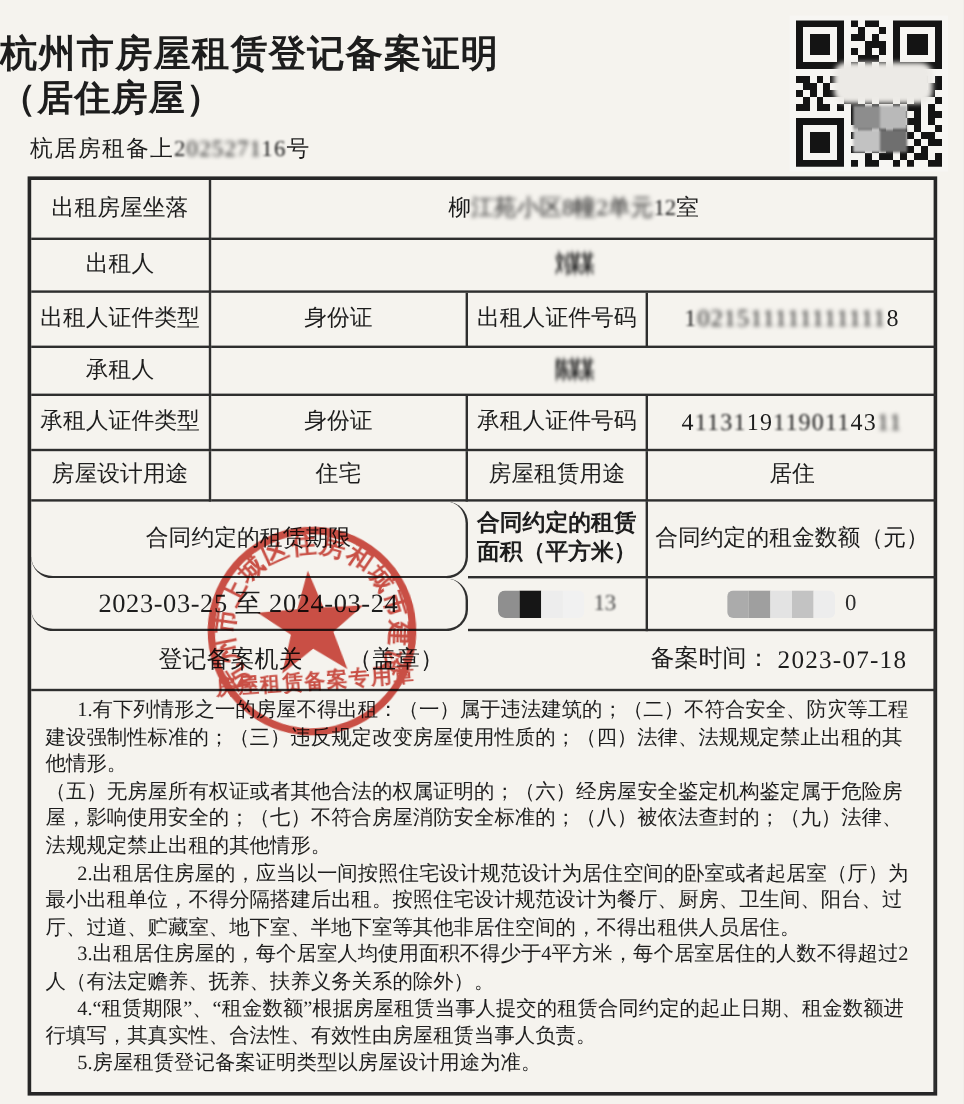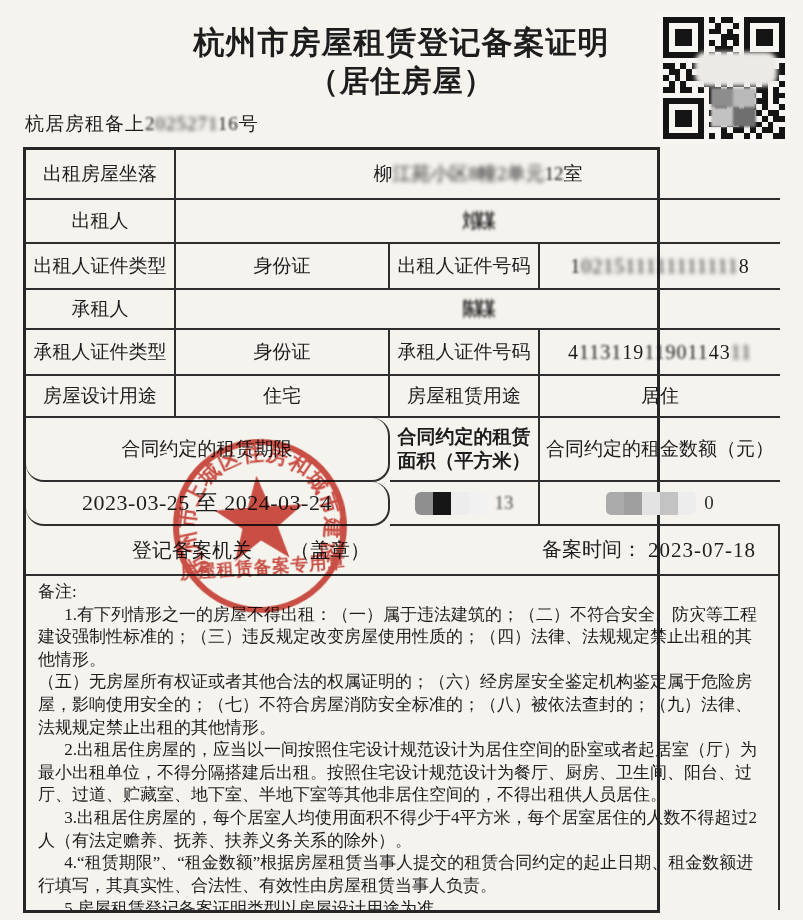--- a/index.html
+++ b/index.html
@@ -3,35 +3,35 @@
 <meta charset="utf-8">
 <style>
   html,body{margin:0;padding:0;background:#e9e7e2;}
   .page{
     position:relative;width:803px;height:920px;margin:0 auto;
     background:#f5f3ee;
     font-family:"Liberation Serif","DejaVu Serif",serif;
     color:#1d1d1d;overflow:hidden;
   }
   
-  .title-wrap{position:absolute;left:0;top:26px;width:803px;text-align:center;font-family:Liberation Mono, monospace;}
+  .title-wrap{position:absolute;left:0;top:26px;width:803px;}
   .doc-title{font-size:31px;font-weight:bold;letter-spacing:1px;line-height:1.25;}
   .doc-subtitle{font-size:30px;font-weight:bold;letter-spacing:1px;line-height:1.2;}
   .regno{position:absolute;left:25px;top:111px;font-size:19px;letter-spacing:1px;}
   
   .qr{position:absolute;left:658px;top:13px;width:132px;height:130px;background:#f7f6f3;padding:4px;box-sizing:border-box;}
   .qr-grid{width:100%;height:100%;position:relative;}
   .qr-blob1{position:absolute;left:28%;top:30%;width:62%;height:26%;background:#eceae6;border-radius:10px;filter:blur(2px);}
   .qr-blob2{position:absolute;left:40%;top:58%;width:34%;height:30%;filter:blur(1px);
     background:
       linear-gradient(90deg,#8d8d8d 0 50%,#b9b9b9 50% 100%) top/100% 50% no-repeat,
       linear-gradient(90deg,#c2c2c2 0 50%,#6f6f6f 50% 100%) bottom/100% 50% no-repeat;}
   
   .doc-table{
-    position:absolute;left:23px;top:147px;width:637px;box-sizing:border-box;
+    position:absolute;left:23px;top:147px;width:758px;box-sizing:border-box;
     display:grid;
     grid-template-columns:150px 214px 150px 240px;
     grid-template-rows:50px 44px 46px 40px 46px 42px 64px 44px 50px 334px;
     border:3px solid #262626;
   }
   .cell{
     display:flex;align-items:center;justify-content:center;
     border-right:2px solid #2e2e2e;border-bottom:2px solid #2e2e2e;
     font-size:19px;overflow:hidden;text-align:center;line-height:1.25;
   }
@@ -409,21 +409,20 @@
         <span>登记备案机关</span>
         <span>（盖章）</span>
       </span>
       <span class="time-right">
         <span>备案时间：</span>
         <span class="time-value">2023-07-18</span>
       </span>
     </div>
 
     <div class="cell full notes">
-      <p>备注:</p>
       <p class="ind">1.有下列情形之一的房屋不得出租：（一）属于违法建筑的；（二）不符合安全、防灾等工程建设强制性标准的；（三）违反规定改变房屋使用性质的；（四）法律、法规规定禁止出租的其他情形。</p>
       <p>（五）无房屋所有权证或者其他合法的权属证明的；（六）经房屋安全鉴定机构鉴定属于危险房屋，影响使用安全的；（七）不符合房屋消防安全标准的；（八）被依法查封的；（九）法律、法规规定禁止出租的其他情形。</p>
       <p class="ind">2.出租居住房屋的，应当以一间按照住宅设计规范设计为居住空间的卧室或者起居室（厅）为最小出租单位，不得分隔搭建后出租。按照住宅设计规范设计为餐厅、厨房、卫生间、阳台、过厅、过道、贮藏室、地下室、半地下室等其他非居住空间的，不得出租供人员居住。</p>
       <p class="ind">3.出租居住房屋的，每个居室人均使用面积不得少于4平方米，每个居室居住的人数不得超过2人（有法定赡养、抚养、扶养义务关系的除外）。</p>
       <p class="ind">4.“租赁期限”、“租金数额”根据房屋租赁当事人提交的租赁合同约定的起止日期、租金数额进行填写，其真实性、合法性、有效性由房屋租赁当事人负责。</p>
       <p class="ind">5.房屋租赁登记备案证明类型以房屋设计用途为准。</p>
     </div>
   </div>
 
   <div class="stamp">

